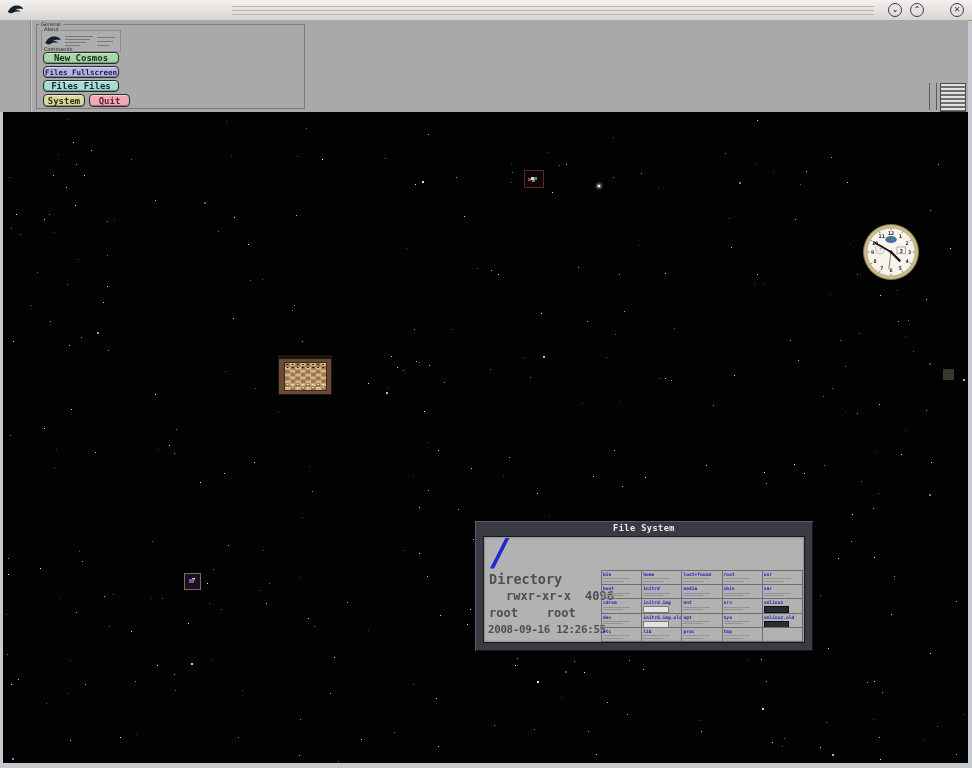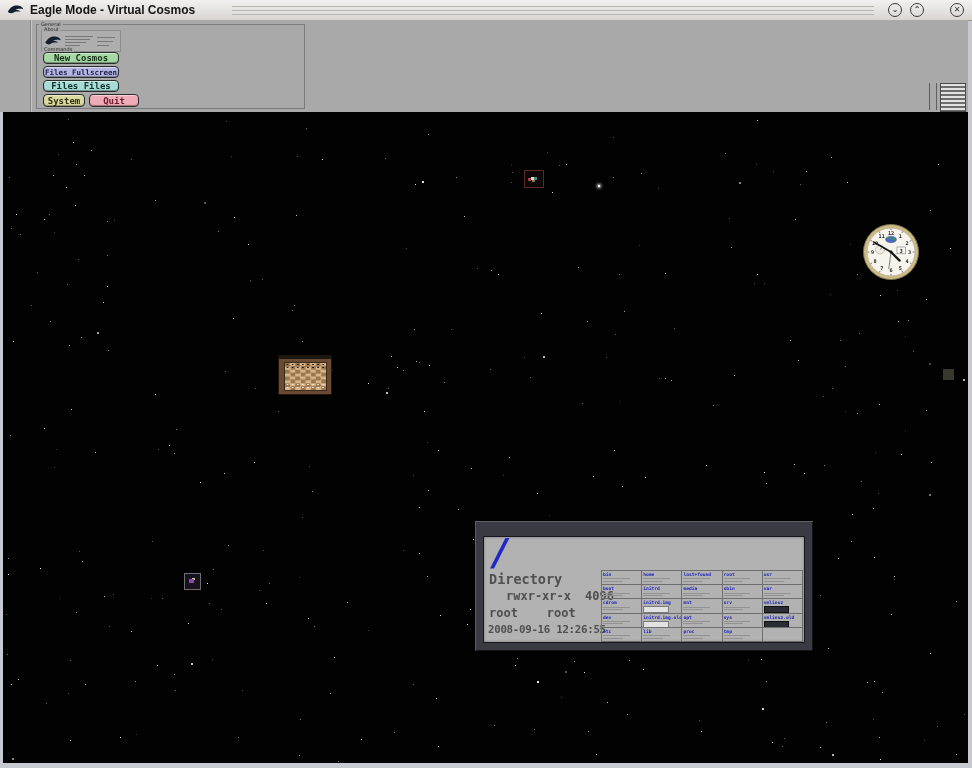--- a/index.html
+++ b/index.html
@@ -41,21 +41,21 @@
   .em-btn{position:absolute;border:1px solid #2c2c2c;border-radius:4px;
     font-family:"DejaVu Sans Mono",monospace;font-weight:bold;text-align:center;
     display:flex;align-items:center;justify-content:center;cursor:default;padding:0;
     box-shadow:inset 0 1px 0 rgba(255,255,255,.45),inset 0 -1px 1px rgba(0,0,0,.35);
     white-space:nowrap;overflow:hidden;}
   .cmd-btn{left:6px;width:76px;height:12px;font-size:9px;}
   #btn-new{top:27px;background:#a6d8a6;color:#143014;}
   #btn-fullscreen{top:41px;background:#b6b6e4;color:#1c1c40;font-size:7.5px;}
   #btn-reload{top:55px;background:#a8dcd6;color:#103030;}
   #btn-close2{top:69px;left:6px;width:42px;height:13px;background:#d9d9a2;color:#30300f;font-size:9px;}
-  #btn-quit{top:69px;left:52px;width:50px;height:13px;background:#eeacb8;color:#6e1d2a;font-size:9px;}
+  #btn-quit{top:69px;left:52px;width:41px;height:13px;background:#eeacb8;color:#6e1d2a;font-size:9px;}
 
   .bookmarks-box{position:absolute;left:84px;top:3px;width:181px;height:77px;border:1px solid #8d8d8d;}
   .bm-btn{font-size:10px;}
   #bm-help{left:3px;top:6px;width:87px;height:14px;}
   #bm-home{left:3px;top:27px;width:87px;height:12px;}
   #bm-root{left:3px;top:46px;width:87px;height:12px;}
   #bm-vc{left:1px;top:64px;width:92px;height:13px;font-size:9.5px;}
   #bm-chess{left:95px;top:6px;width:84px;height:14px;}
   #bm-mines{left:95px;top:27px;width:84px;height:13px;}
   #bm-clock{left:95px;top:46px;width:84px;height:13px;}
@@ -117,21 +117,20 @@
 </head>
 <body>
 
 <div id="app">
 
   <div class="titlebar">
     <svg class="tb-icon" viewBox="0 0 20 14">
       <path d="M1,9 C4,3 9,1 14,2 C17,2.6 19,4.5 19,6 C15,5 12,5.5 10,7 C13,6.8 15,7.5 16,9 C12,8.5 9,9 7,10.5 C5,11.5 3,11 1,9 Z" fill="#15202e"></path>
       <ellipse cx="10" cy="11.5" rx="8" ry="1.4" fill="#d9d5d1" opacity=".6"></ellipse>
     </svg>
-    <div class="tb-title">Eagle Mode - Virtual Cosmos</div>
     <div class="tb-grip"></div>
     <button class="tb-btn" id="btn-shade">⌄</button>
     <button class="tb-btn" id="btn-max">⌃</button>
     <button class="tb-btn" id="btn-close">✕</button>
   </div>
 
   <div class="strip">
     <div class="strip-groove"></div>
 
     <div class="panel-box">
@@ -568,20 +567,21 @@
       <line x1="19" y1="27.5" x2="21.5" y2="25.5" stroke="#444" stroke-width=".6"></line>
       <rect x="36" y="25" width="8.4" height="6.8" fill="#fbfaf6" stroke="#777" stroke-width=".6"></rect>
       <text id="clock-date" x="40.2" y="30.6" font-family="DejaVu Sans Mono, monospace" font-size="5.6" font-weight="bold" fill="#222" text-anchor="middle">3</text>
       <line x1="30" y1="30" x2="13.5" y2="20.5" stroke="#141414" stroke-width="1.7" stroke-linecap="round"></line>
       <line x1="30" y1="30" x2="38.6" y2="38.6" stroke="#141414" stroke-width="2.2" stroke-linecap="round"></line>
       <line x1="30" y1="30" x2="27.8" y2="47" stroke="#333" stroke-width=".6"></line>
       <circle cx="30" cy="30" r="1.4" fill="#111"></circle>
     </svg>
 
     <div class="fs-panel">
+      <div class="fs-title">File System</div>
       <div class="fs-content">
         <div class="fs-slash">/</div>
         <div class="fs-line fs-type">Directory</div>
         <div class="fs-line fs-perms"><span>rwxr-xr-x</span><span class="gap"></span><span>4096</span></div>
         <div class="fs-line fs-owner"><span>root</span><span>    </span><span>root</span></div>
         <div class="fs-line fs-date">2008-09-16 12:26:55</div>
         <div class="fs-grid" id="fs-grid">
             <div class="fs-cell">
               <span class="nm">bin</span>
               <div class="dbar" style="width: 70%;"></div>

